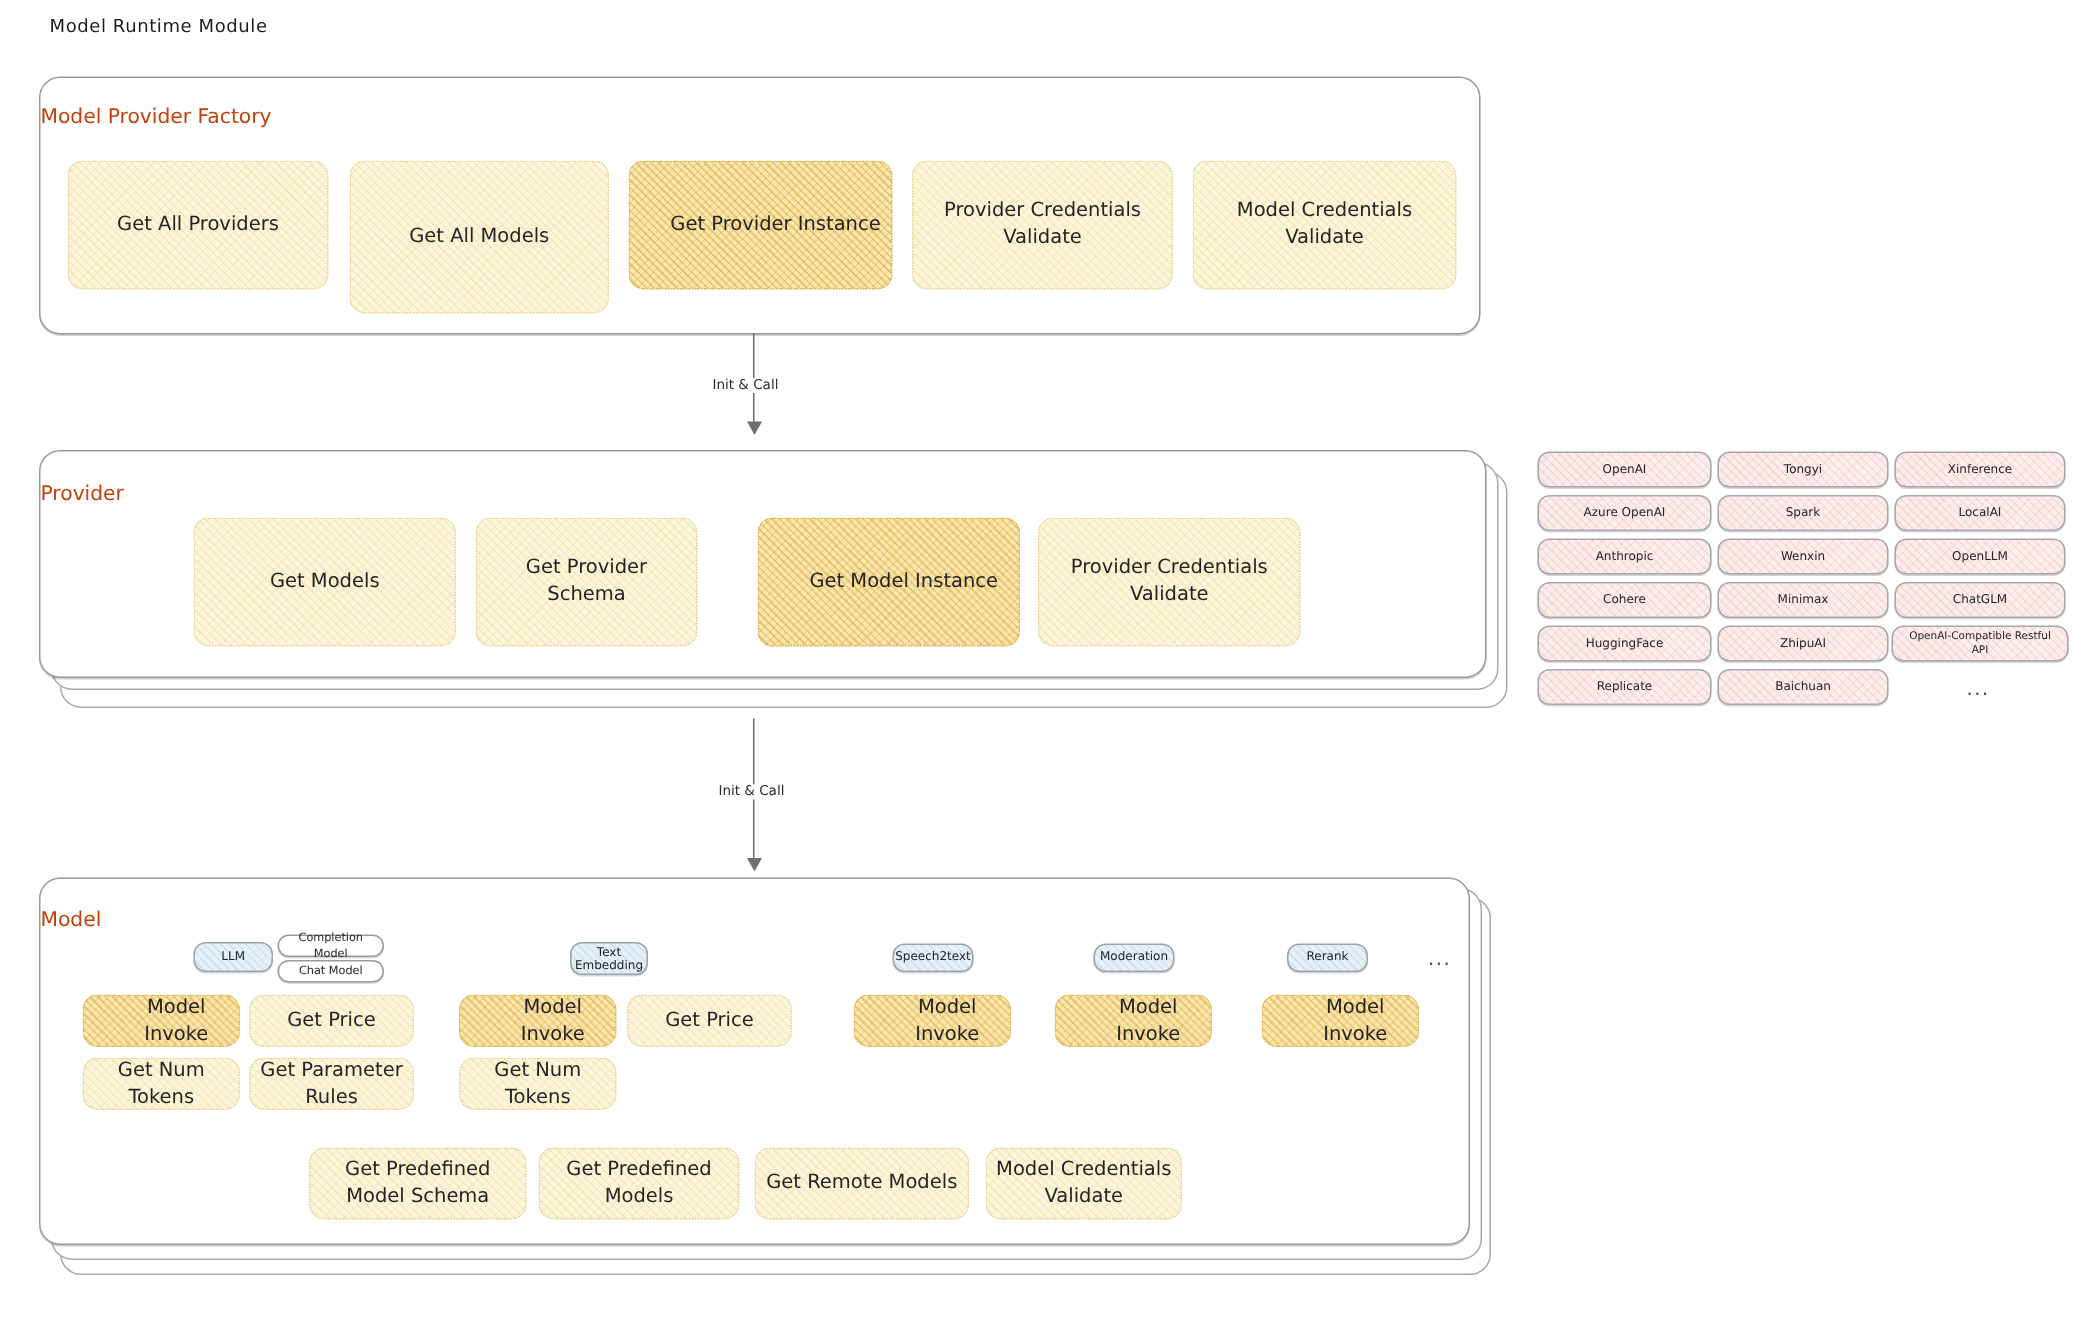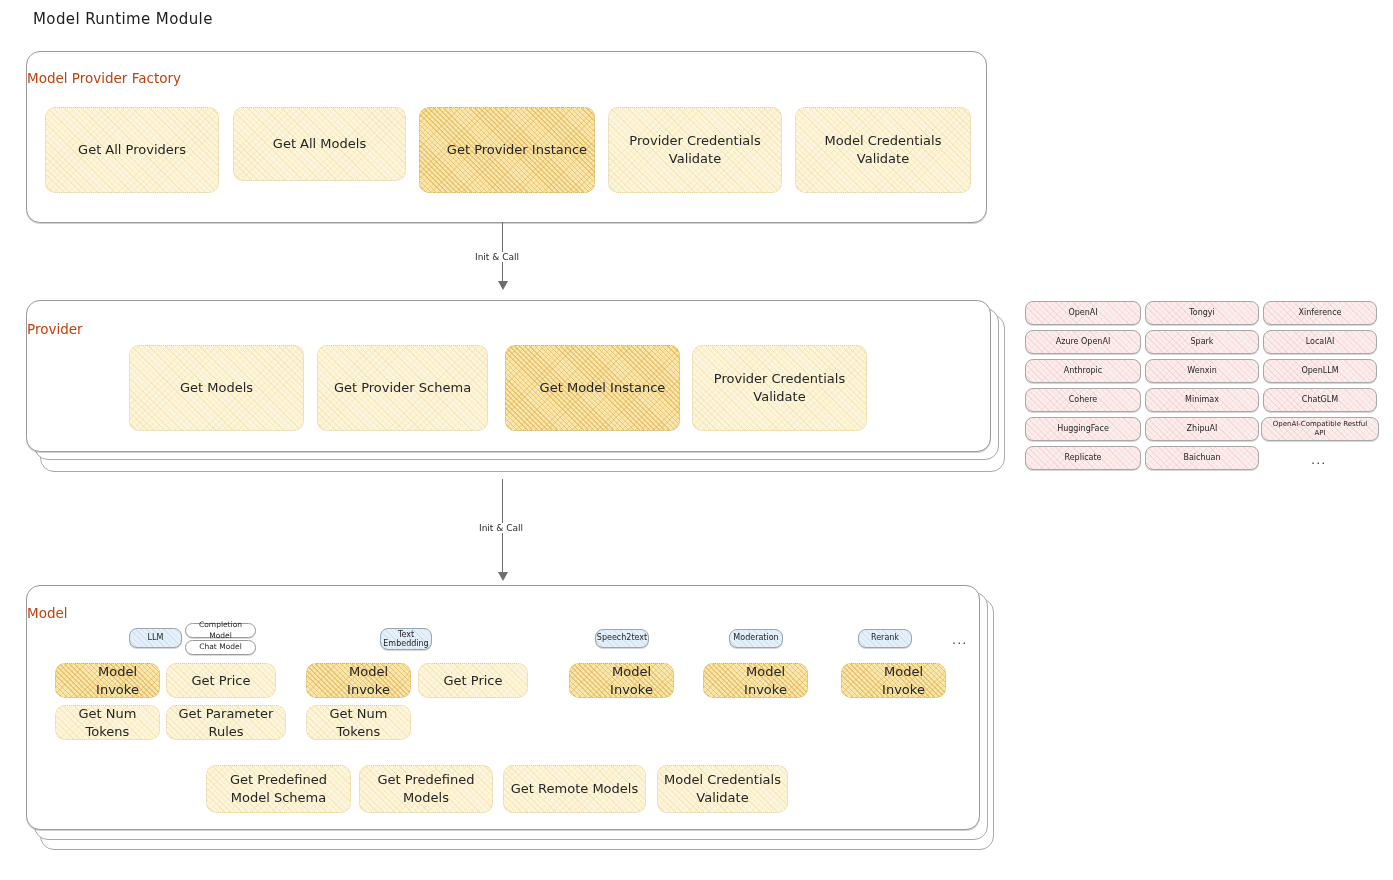--- a/index.html
+++ b/index.html
@@ -6,21 +6,21 @@
   body{
     width:1393px;height:880px;position:relative;overflow:hidden;
     font-family:"DejaVu Sans","Liberation Sans",sans-serif;
     color:#1f1f1f;
   }
   .canvas{position:absolute;inset:0;}
 
   
   #page-title{
     position:absolute;left:33px;top:10px;
-    font-size:15px;letter-spacing:.4px;color:#1d1d1d;
+    font-size:12px;letter-spacing:.4px;color:#1d1d1d;
   }
 
   
   .container{
     position:absolute;
     background:#ffffff;
     border:1.2px solid #9a9a9a;
     border-radius:14px;
     box-shadow:0 1px 0 rgba(0,0,0,.18);
   }
@@ -112,36 +112,36 @@
 <body>
 
 <div class="canvas">
 
   <div id="page-title">Model Runtime Module</div>
 
   <div class="container" id="factory" style="left:26px;top:51px;width:959px;height:170px;">
     <div class="ctitle" style="top:18px;">Model Provider Factory</div>
   </div>
   <div class="sbox yellow" style="left:45px;top:107px;width:174px;height:86px;">Get All Providers</div>
-  <div class="sbox yellow" style="left:233px;top:107px;width:173px;height:74px;">Get All Models</div>
+  <div class="sbox yellow" style="left:233px;top:107px;width:173px;height:102px;">Get All Models</div>
   <div class="sbox yellow-strong" style="left:419px;top:107px;width:176px;height:86px;">Get Provider Instance</div>
   <div class="sbox yellow" style="left:608px;top:107px;width:174px;height:86px;">Provider Credentials Validate</div>
   <div class="sbox yellow" style="left:795px;top:107px;width:176px;height:86px;">Model Credentials Validate</div>
 
   <div class="arrow-line" style="left:502px;top:222px;height:61px;"></div>
   <div class="arrow-head" style="left:498px;top:281px;"></div>
   <div class="arrow-label" style="left:471px;top:252px;">Init &amp; Call</div>
 
   <div class="deck" style="left:40px;top:314px;width:963px;height:156px;"></div>
   <div class="deck" style="left:34px;top:308px;width:963px;height:150px;"></div>
   <div class="container" id="provider" style="left:26px;top:300px;width:963px;height:150px;">
     <div class="ctitle" style="top:20px;">Provider</div>
   </div>
   <div class="sbox yellow" style="left:129px;top:345px;width:175px;height:86px;">Get Models</div>
-  <div class="sbox yellow" style="left:317px;top:345px;width:171px;height:86px;">Get Provider Schema</div>
+  <div class="sbox yellow" style="left:317px;top:345px;width:148px;height:86px;">Get Provider Schema</div>
   <div class="sbox yellow-strong" style="left:505px;top:345px;width:175px;height:86px;">Get Model Instance</div>
   <div class="sbox yellow" style="left:692px;top:345px;width:175px;height:86px;">Provider Credentials Validate</div>
 
   <div id="provider-list">
 
     <div class="sbox pink" style="left:1025px;top:301px;width:116px;height:24px;">OpenAI</div>
     <div class="sbox pink" style="left:1025px;top:330px;width:116px;height:24px;">Azure OpenAI</div>
     <div class="sbox pink" style="left:1025px;top:359px;width:116px;height:24px;">Anthropic</div>
     <div class="sbox pink" style="left:1025px;top:388px;width:116px;height:24px;">Cohere</div>
     <div class="sbox pink" style="left:1025px;top:417px;width:116px;height:24px;">HuggingFace</div>
@@ -171,21 +171,21 @@
   <div class="container" id="model" style="left:26px;top:585px;width:952px;height:243px;">
     <div class="ctitle" style="top:19px;">Model</div>
   </div>
 
   <div class="sbox blue" style="left:129px;top:628px;width:53px;height:20px;">LLM</div>
   <div class="sbox white" style="left:185px;top:623px;width:71px;height:15px;">Completion Model</div>
   <div class="sbox white" style="left:185px;top:640px;width:71px;height:15px;">Chat Model</div>
   <div class="sbox yellow-strong" style="left:55px;top:663px;width:105px;height:35px;">Model Invoke</div>
   <div class="sbox yellow" style="left:166px;top:663px;width:110px;height:35px;">Get Price</div>
   <div class="sbox yellow" style="left:55px;top:705px;width:105px;height:35px;">Get Num Tokens</div>
-  <div class="sbox yellow" style="left:166px;top:705px;width:120px;height:35px;">Get Parameter Rules</div>
+  <div class="sbox yellow" style="left:166px;top:705px;width:110px;height:35px;">Get Parameter Rules</div>
 
   <div class="sbox blue" style="left:380px;top:628px;width:52px;height:22px;line-height:1.15;">Text Embedding</div>
   <div class="sbox yellow-strong" style="left:306px;top:663px;width:105px;height:35px;">Model Invoke</div>
   <div class="sbox yellow" style="left:418px;top:663px;width:110px;height:35px;">Get Price</div>
   <div class="sbox yellow" style="left:306px;top:705px;width:105px;height:35px;">Get Num Tokens</div>
 
   <div class="sbox blue" style="left:595px;top:629px;width:54px;height:19px;">Speech2text</div>
   <div class="sbox yellow-strong" style="left:569px;top:663px;width:105px;height:35px;">Model Invoke</div>
 
   <div class="sbox blue" style="left:729px;top:629px;width:54px;height:19px;">Moderation</div>

